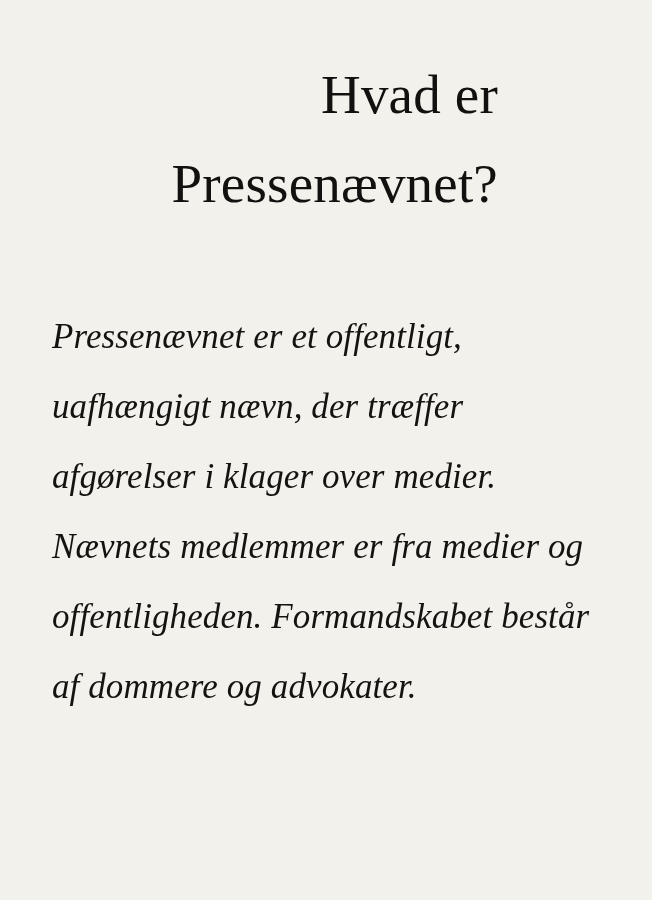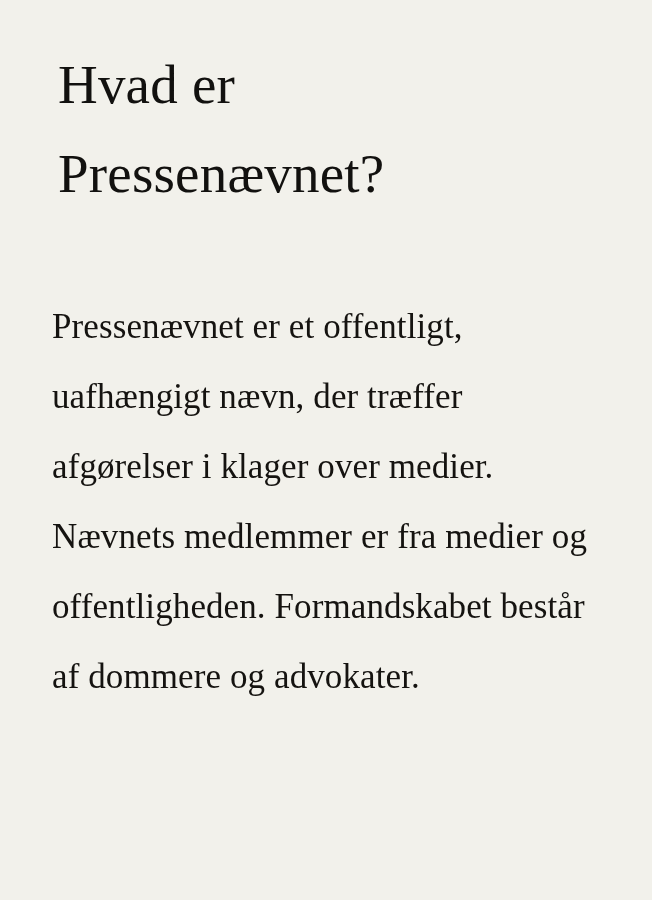--- a/index.html
+++ b/index.html
@@ -20,26 +20,28 @@
     height: 900px;
     padding: 34px 52px 0 52px;
     background: #f2f1eb;
   }
   .headline {
     font-family: "Liberation Serif", serif;
     font-size: 55px;
     line-height: 1.62;
     font-weight: 400;
     letter-spacing: 0.2px;
-    margin: 6px;
+    margin: 16px;
     color: #12110f;
     max-width: 430px;
+    text-align: right;
   }
   .body-block {
     margin-top: 74px;
+    font-style: italic;
   }
   .body-paragraph {
     font-family: "Liberation Serif", serif;
     font-size: 35px;
     line-height: 2.0;
     font-weight: 400;
     letter-spacing: 0.1px;
     margin: 0;
     color: #151310;
     max-width: 555px;

